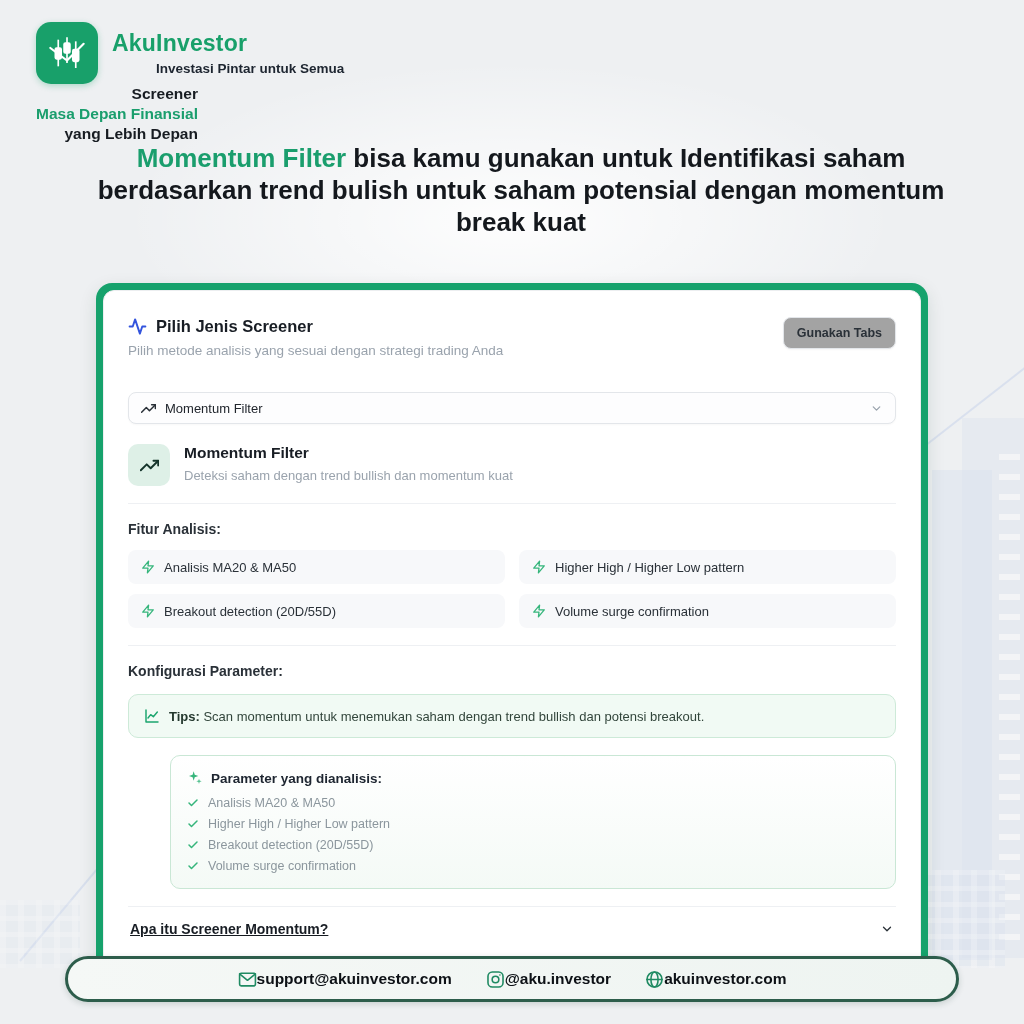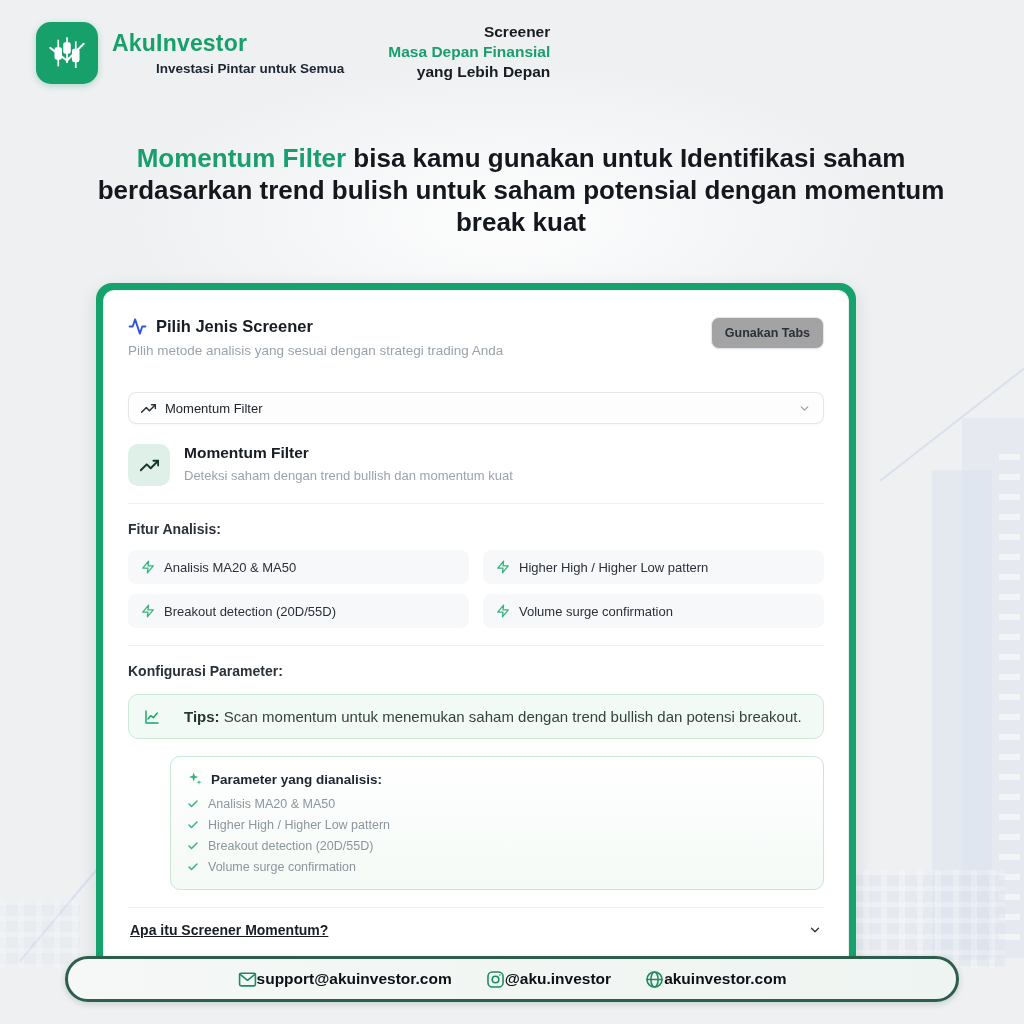--- a/index.html
+++ b/index.html
@@ -23,40 +23,40 @@
     background:repeating-linear-gradient(to bottom, rgba(255,255,255,.85) 0 6px, transparent 6px 20px);
   }
   .bldg.grid {
     background-image:
       repeating-linear-gradient(to right, rgba(255,255,255,.5) 0 6px, transparent 6px 18px),
       repeating-linear-gradient(to bottom, rgba(255,255,255,.5) 0 5px, transparent 5px 16px);
     background-color:#dce3ee;
   }
   .diag { position:absolute; height:2px; background:#d3dcec; opacity:.8; transform-origin:left center; }
   
-  .header { position:absolute; top:22px; left:36px; right:36px; display:flex; justify-content:flex-start; align-items:flex-start; }
+  .header { position:absolute; top:22px; left:36px; right:36px; display:flex; justify-content:center; align-items:flex-start;flex-direction:column; }
   .brand { display:flex; align-items:center; gap:14px; }
   .brand-logo {
     width:62px; height:62px; border-radius:15px; background:#18a06a;
     display:flex; align-items:center; justify-content:center;
     box-shadow:0 2px 6px rgba(24,160,106,.3);
   }
   .brand-name { font-size:23px; font-weight:bold; color:#18a06a; letter-spacing:.2px; }
   .brand-tagline { font-size:13.5px; font-weight:bold; color:#1d2530; margin-top:4px;padding-left:44px; }
   .slogan { text-align:right; font-size:15.5px; font-weight:bold; line-height:1.3; color:#171c22; }
-  .slogan .green { color:#1a9e6d;margin-left:44px; }
+  .slogan .green { color:#1a9e6d; }
   
   .headline {
     position:absolute; top:142px; left:62px; right:44px;
     text-align:center; font-size:26px; font-weight:bold; line-height:1.24; color:#14181d;
   }
   .headline .green { color:#1a9e6d; }
   
   .card-frame {
-    position:absolute; left:96px; top:283px; width:760px;
+    position:absolute; left:96px; top:283px; width:832px;
     background:#16a26c; border-radius:16px; padding:7px;
     box-shadow:0 6px 18px rgba(20,60,45,.12);
   }
   .card {
     background:#ffffff; border-radius:11px; border:1px solid #eceef0;
     padding:26px 24px 18px 24px;
   }
   .card-head { display:flex; justify-content:space-between; align-items:flex-start; }
   .card-title-row { display:flex; align-items:center; gap:9px; }
   .card-title { font-size:16.5px; font-weight:bold; color:#181d24; }
@@ -83,22 +83,22 @@
   .divider { height:1px; background:#eef0f3; margin:17px 0; }
   .section-label { font-size:14px; font-weight:bold; color:#2a3138; }
   .features-grid { display:grid; grid-template-columns:1fr 1fr; gap:10px 14px; margin-top:13px; }
   .feature-chip {
     background:#f7f8fa; border-radius:8px; height:34px;
     display:flex; align-items:center; gap:9px; padding:0 13px;
     font-size:13px; color:#2a3138;
   }
   .tips-box {
     margin-top:15px; background:#f1faf4; border:1px solid #cdead8; border-radius:10px;
-    padding:13px 15px; display:flex; align-items:center; gap:24px;
-    font-size:15px; color:#32453b;
+    padding:13px 15px; display:flex; align-items:center; gap:9px;
+    font-size:13px; color:#32453b;
   }
   .tips-box b { color:#24382e; }
   .params-box {
     margin-top:17px; border:1px solid #c9e7d5; border-radius:10px;
     background:linear-gradient(#ffffff, #f4faf6);
     padding:14px 16px 15px 16px;
     margin-left:42px;
   }
   .params-head { display:flex; align-items:center; gap:8px; font-size:13.5px; font-weight:bold; color:#1d2530; }
   .params-list { margin-top:10px; display:flex; flex-direction:column; gap:7px; }

